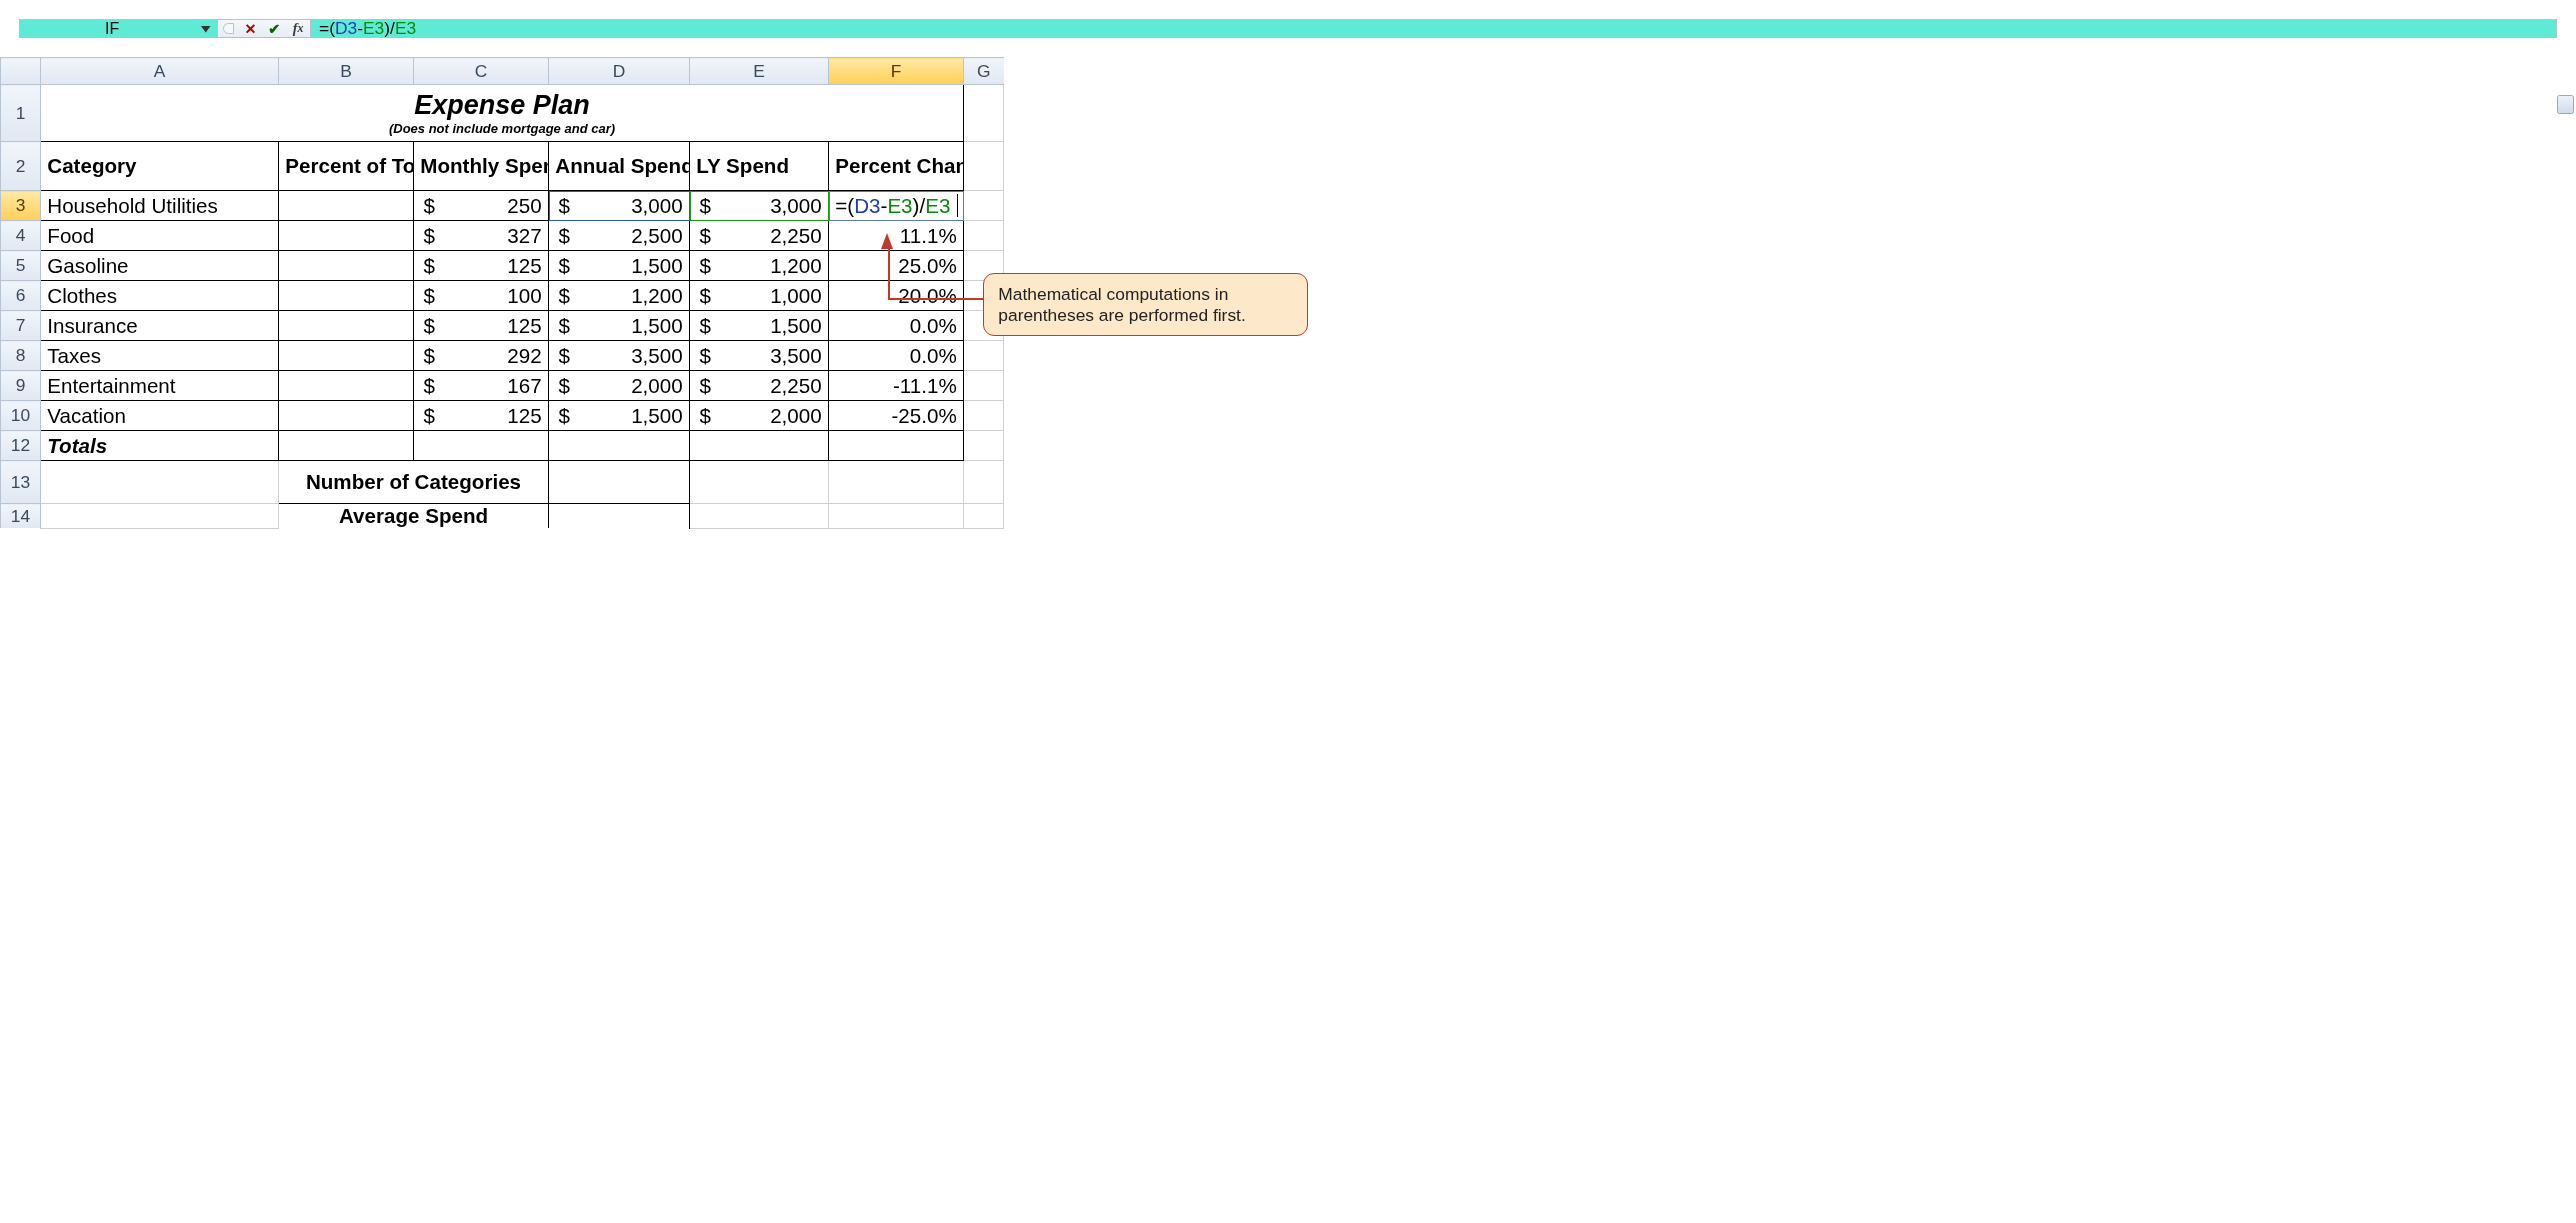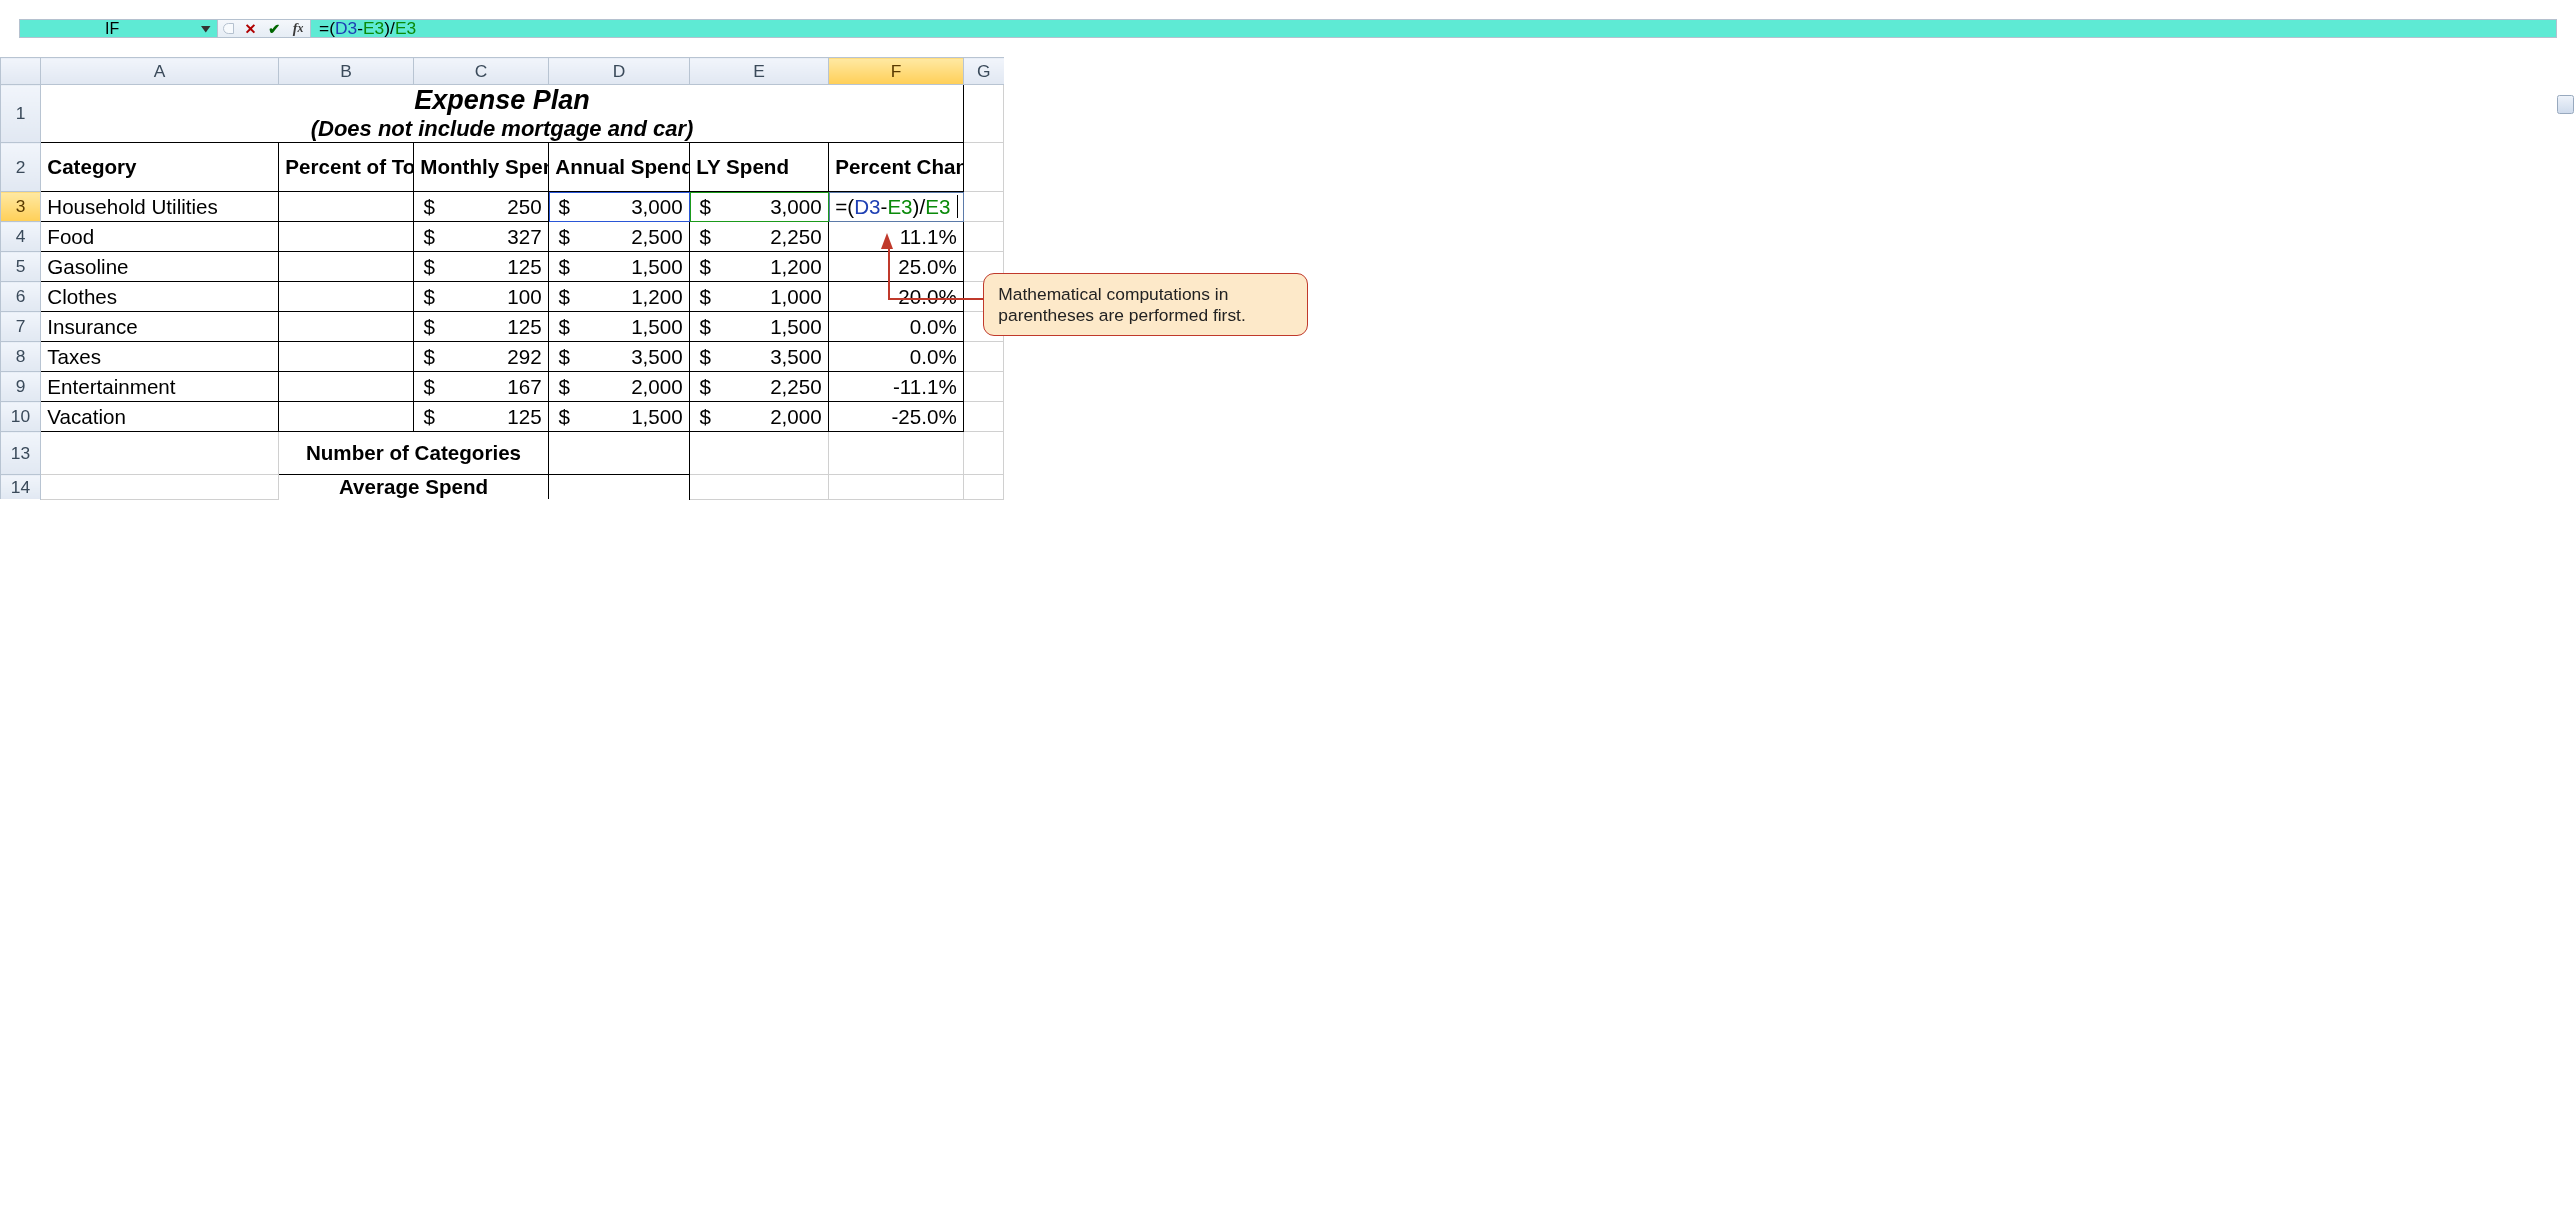--- a/index.html
+++ b/index.html
@@ -97,21 +97,21 @@
   .wG { width: 40px; }
 
   .title-cell {
     background: #f5f06a;
     text-align: center;
     font-family: Arial, Helvetica, sans-serif;
     height: 57px !important;
     padding-top: 3.2px;
   }
   .title-main { font-size: 27px; font-weight: bold; font-style: italic; }
-  .title-sub { font-size: 22px; font-weight: bold; font-style: italic; }
+  .title-sub { font-size: 13px; font-weight: bold; font-style: italic; }
 
   .hdr-cell {
     background: #b5aa72;
     font-weight: bold;
     height: 49px !important;
     vertical-align: bottom;
   }
 
   .money {
     display: flex;
@@ -462,20 +462,30 @@
     <td class="cell">
             <div class="money">
               <span class="sym">$</span>
               <span class="val">2,000</span>
             </div>
           </td>
     <td class="cell pct">-25.0%</td>
     <td class="cell noborder" style="border-right:none"></td>
   </tr>
 
+  <tr>
+    <th class="rowhdr">12</th>
+    <td class="cell totals-label">Totals</td>
+    <td class="cell"></td>
+    <td class="cell"></td>
+    <td class="cell"></td>
+    <td class="cell"></td>
+    <td class="cell"></td>
+    <td class="cell noborder" style="border-right:none"></td>
+  </tr>
 
   <tr>
     <th class="rowhdr" style="height:43px">13</th>
     <td class="cell noborder"></td>
     <td class="cell sub-section" colspan="2">Number of Categories</td>
     <td class="cell sub-section"></td>
     <td class="cell noborder"></td>
     <td class="cell noborder"></td>
     <td class="cell noborder" style="border-right:none"></td>
   </tr>

